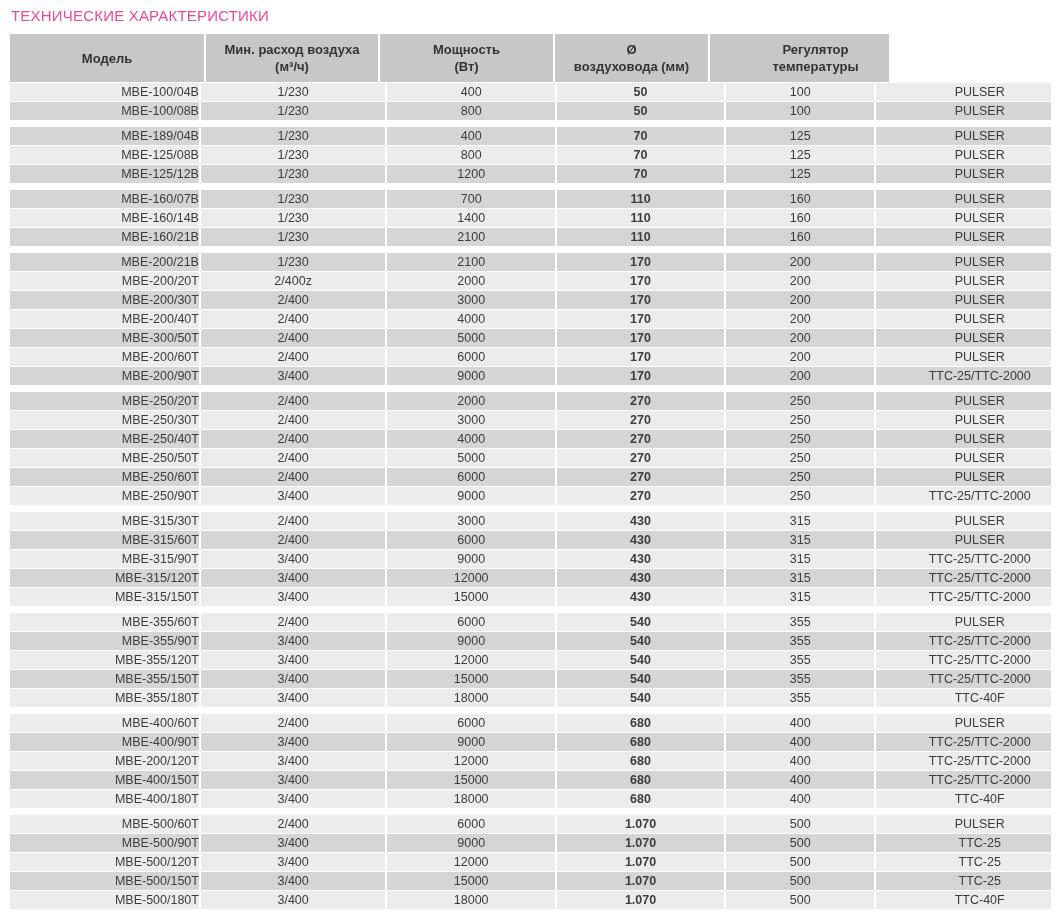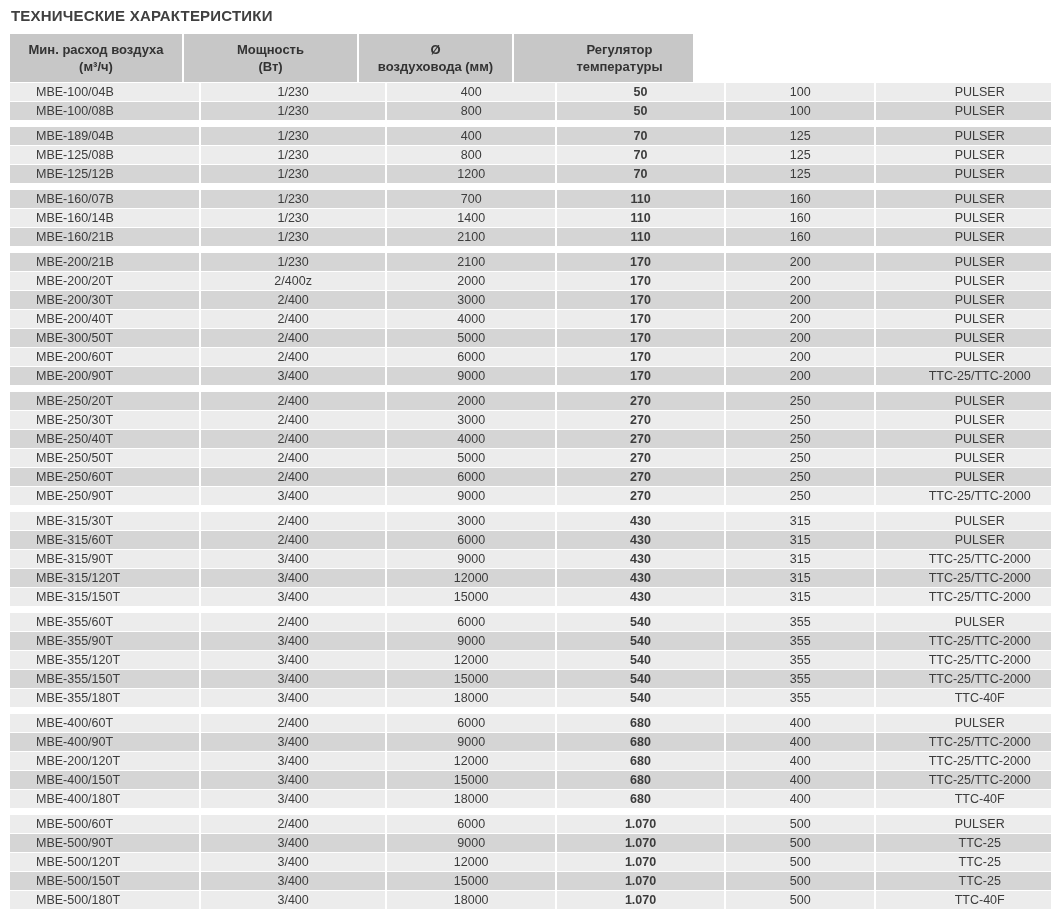--- a/index.html
+++ b/index.html
@@ -11,22 +11,22 @@
   .page {
     width: 1061px;
     height: 923px;
     background: #ffffff;
     box-sizing: border-box;
     padding: 4px 10px 0 10px;
     overflow: hidden;
   }
   .doc-title {
     font-size: 15px;
-    font-weight: bold;
-    color: #404040;
+    font-weight: normal;
+    color: #ec4899;
     letter-spacing: 0.2px;
     margin: 3px 0 10px 1px;
   }
   .spec-table {
     width: 1041px;
   }
   .trow {
     display: flex;
     margin-bottom: 1px;
   }
@@ -60,40 +60,44 @@
   .body-row .cell {
     height: 18px;
     line-height: 18px;
     font-size: 12.5px;
     color: var(--text-color, #3c3c3c);
     text-align: center;
     white-space: nowrap;
     overflow: hidden;
   }
   .body-row .cell.c0 {
-    text-align: left;
+    text-align: right;
     padding-left: 26px;
     box-sizing: border-box;
   }
   .body-row.light .cell { background: var(--row-light, #ececec); }
   .body-row.dark  .cell { background: var(--row-dark, #d5d5d5); }
   .sep-row {
     height: 5px;
     margin-bottom: 1px;
     background: #ffffff;
   }
 </style>
 </head>
 <body>
 
 <div class="page">
   <div class="doc-title">ТЕХНИЧЕСКИЕ ХАРАКТЕРИСТИКИ</div>
 
   <div class="spec-table">
     <div class="trow header-row">
+      <div class="cell c0">
+        <span>Модель</span>
+        <span></span>
+      </div>
       <div class="cell c3">
         <span>Мин. расход воздуха</span>
         <span>(м³/ч)</span>
       </div>
       <div class="cell c2">
         <span>Мощность</span>
         <span>(Вт)</span>
       </div>
       <div class="cell c4">
         <span>Ø</span>

